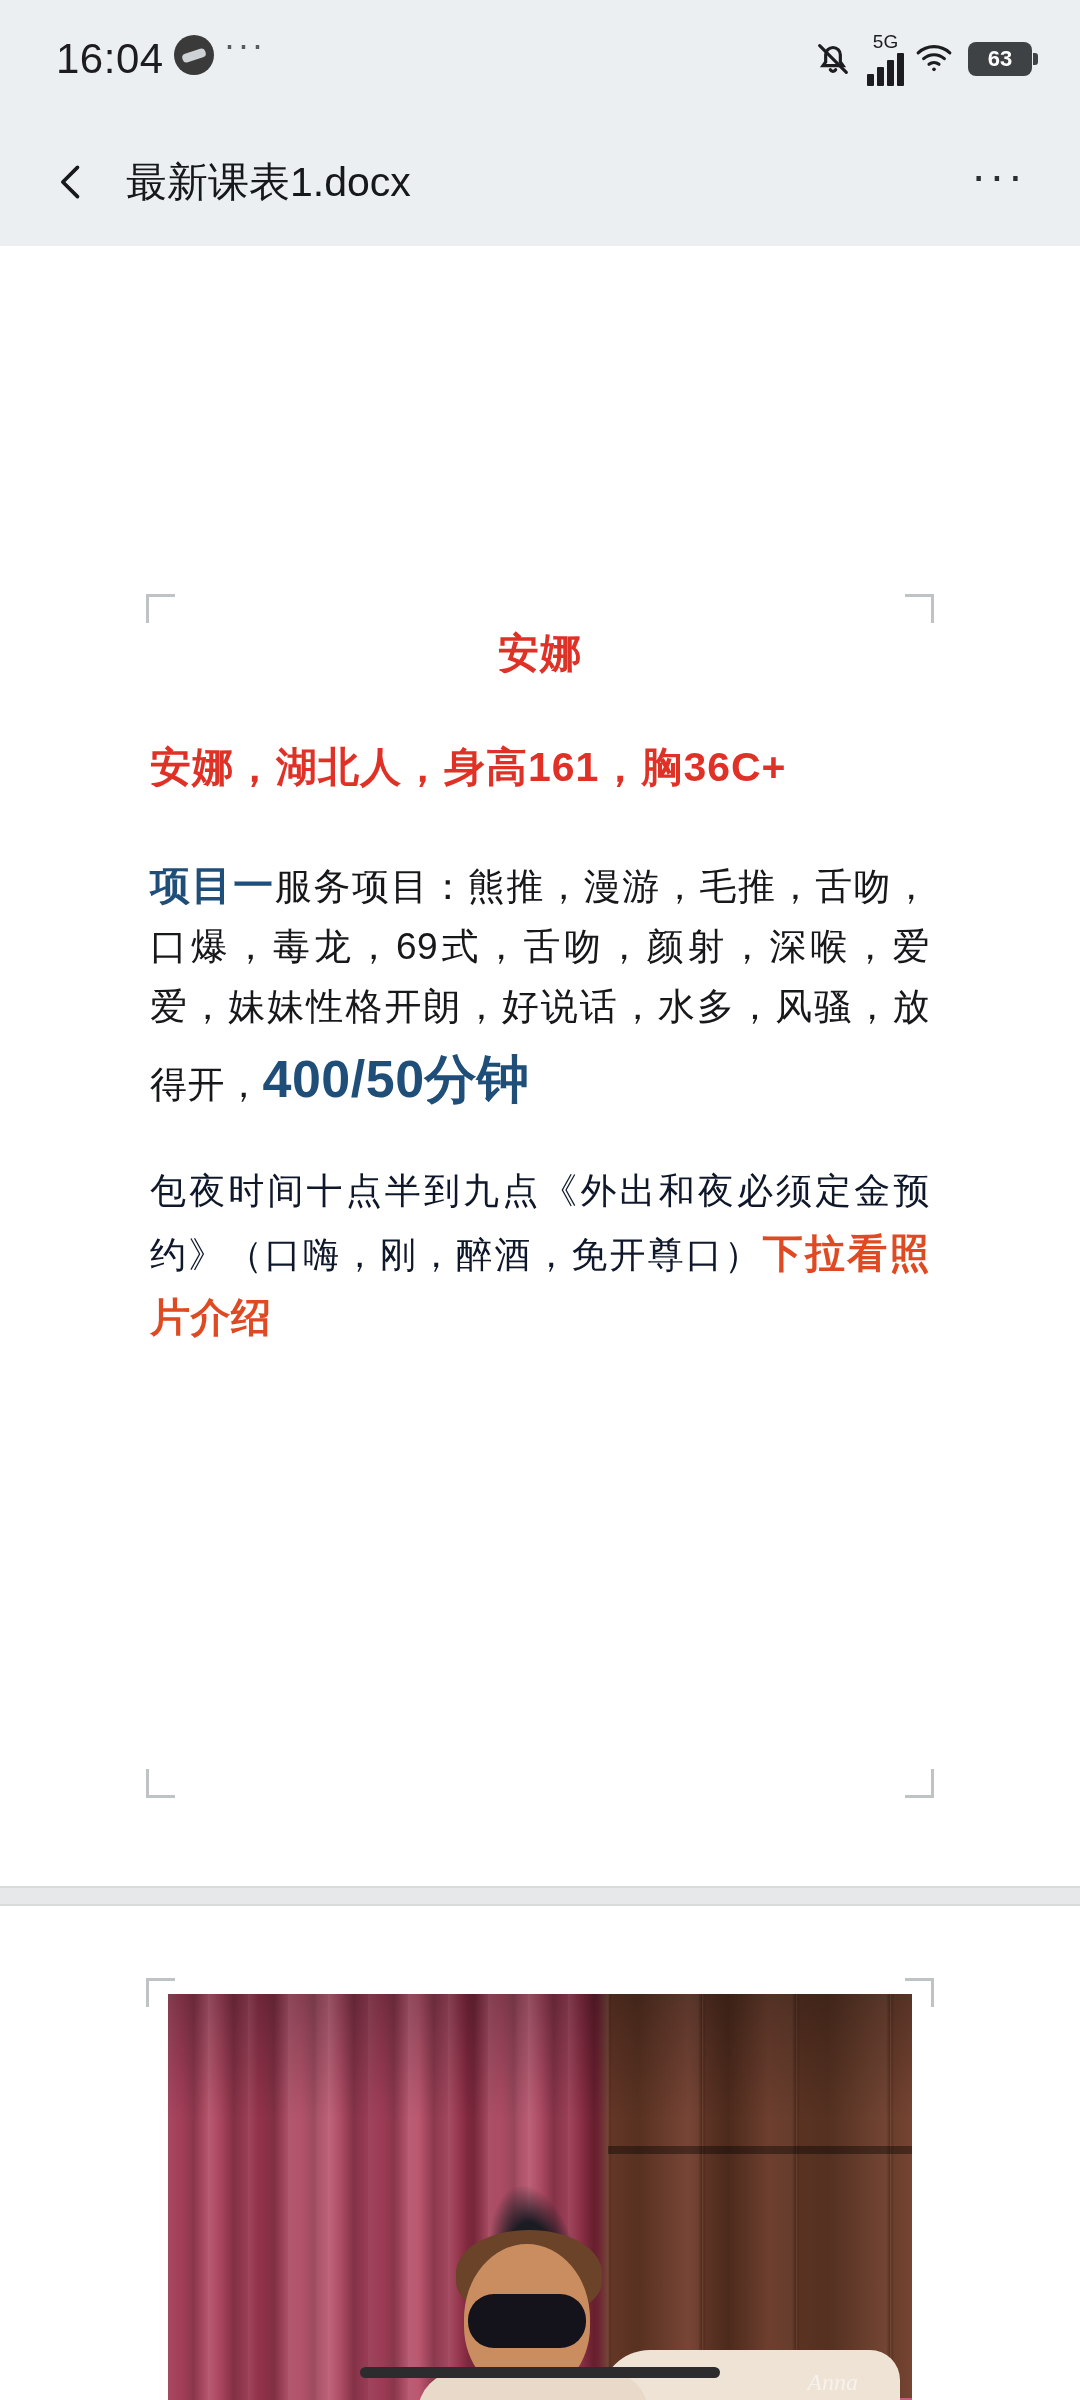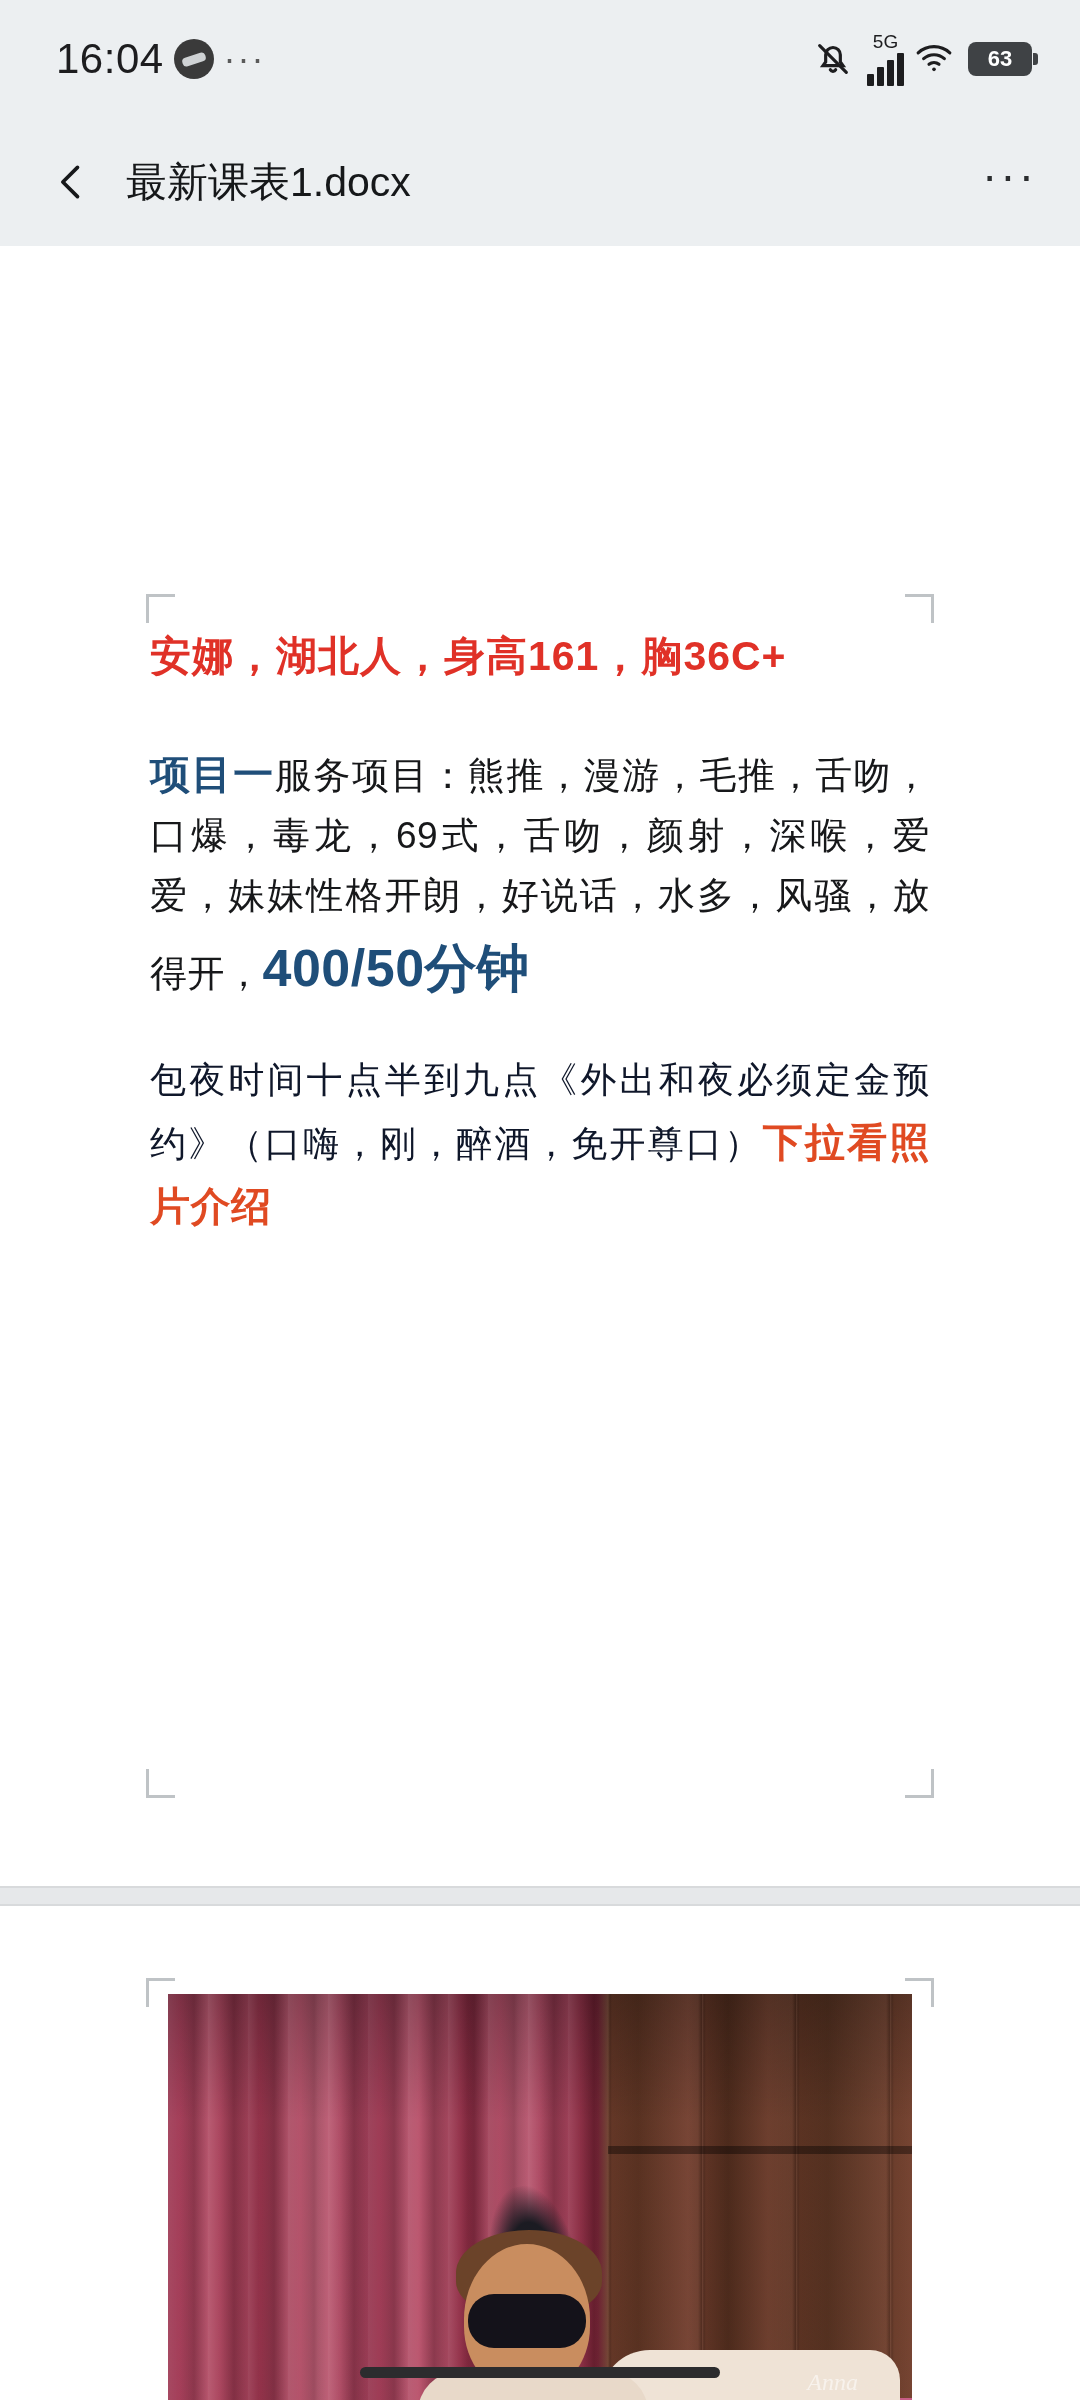--- a/index.html
+++ b/index.html
@@ -20,21 +20,21 @@
     height: 118px;
     background: #eceff1;
     display: flex;
     align-items: center;
     justify-content: space-between;
     padding: 0 48px 0 56px;
     box-sizing: border-box;
   }
   .status-left {
     display: flex;
-    align-items: center;
+    align-items: flex-start;
     gap: 10px;
   }
   .status-time {
     font-size: 42px;
     color: #1d1d1f;
     letter-spacing: 0.5px;
   }
   .status-appicon {
     width: 40px;
     height: 40px;
@@ -122,21 +122,21 @@
     background: #3f4245;
     border-radius: 0 3px 3px 0;
   }
 
   
   .titlebar {
     height: 128px;
     background: #eceff1;
     display: flex;
     align-items: center;
-    padding: 0 37px 0 40px;
+    padding: 0 48px 0 40px;
     box-sizing: border-box;
   }
   .back-btn {
     width: 64px;
     height: 64px;
     display: flex;
     align-items: center;
     justify-content: center;
     cursor: pointer;
   }
@@ -432,20 +432,21 @@
   <div class="more-btn">···</div>
 </div>
 
 <div class="page">
   <span class="crop-mark cm-tl"></span>
   <span class="crop-mark cm-tr"></span>
   <span class="crop-mark cm-bl"></span>
   <span class="crop-mark cm-br"></span>
 
   <div class="doc-body">
+    <div class="doc-heading">安娜</div>
 
     <div class="doc-sub">安娜，湖北人，身高161，胸36C+</div>
 
     <p class="para">
       <span class="lbl-blue">项目一</span><span>服务项目：熊推，漫游，毛推，舌吻，口爆，毒龙，69式，舌吻，颜射，深喉，爱爱，妹妹性格开朗，好说话，水多，风骚，放得开，</span><span class="big-blue">400/50分钟</span>
     </p>
 
 
     <p class="para para-last">
       <span class="teal">包夜时间十点半到九点《外出和夜必须定金预约》（口嗨，刚，醉酒，免开尊口）</span><span class="red-bold">下拉看照片介绍</span>

